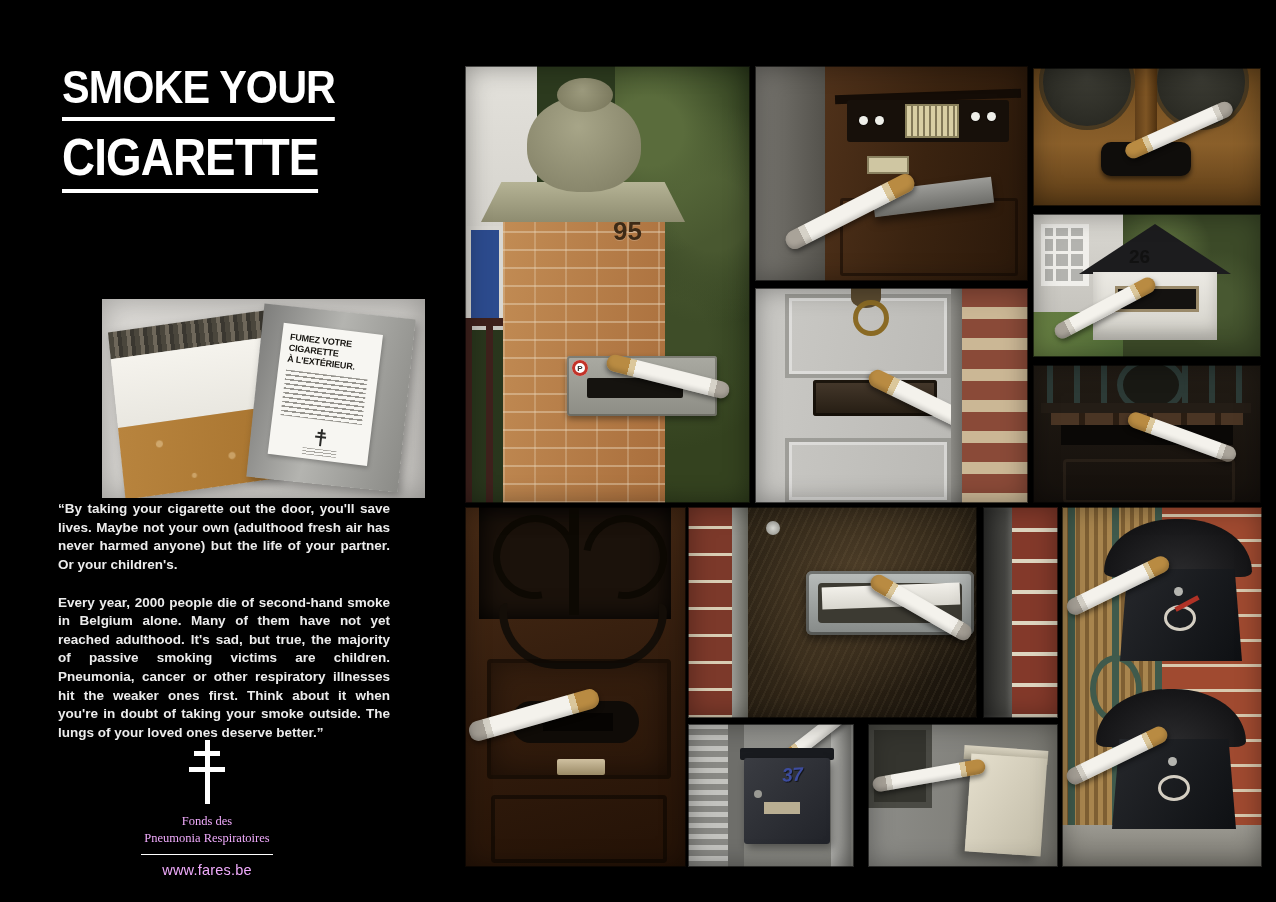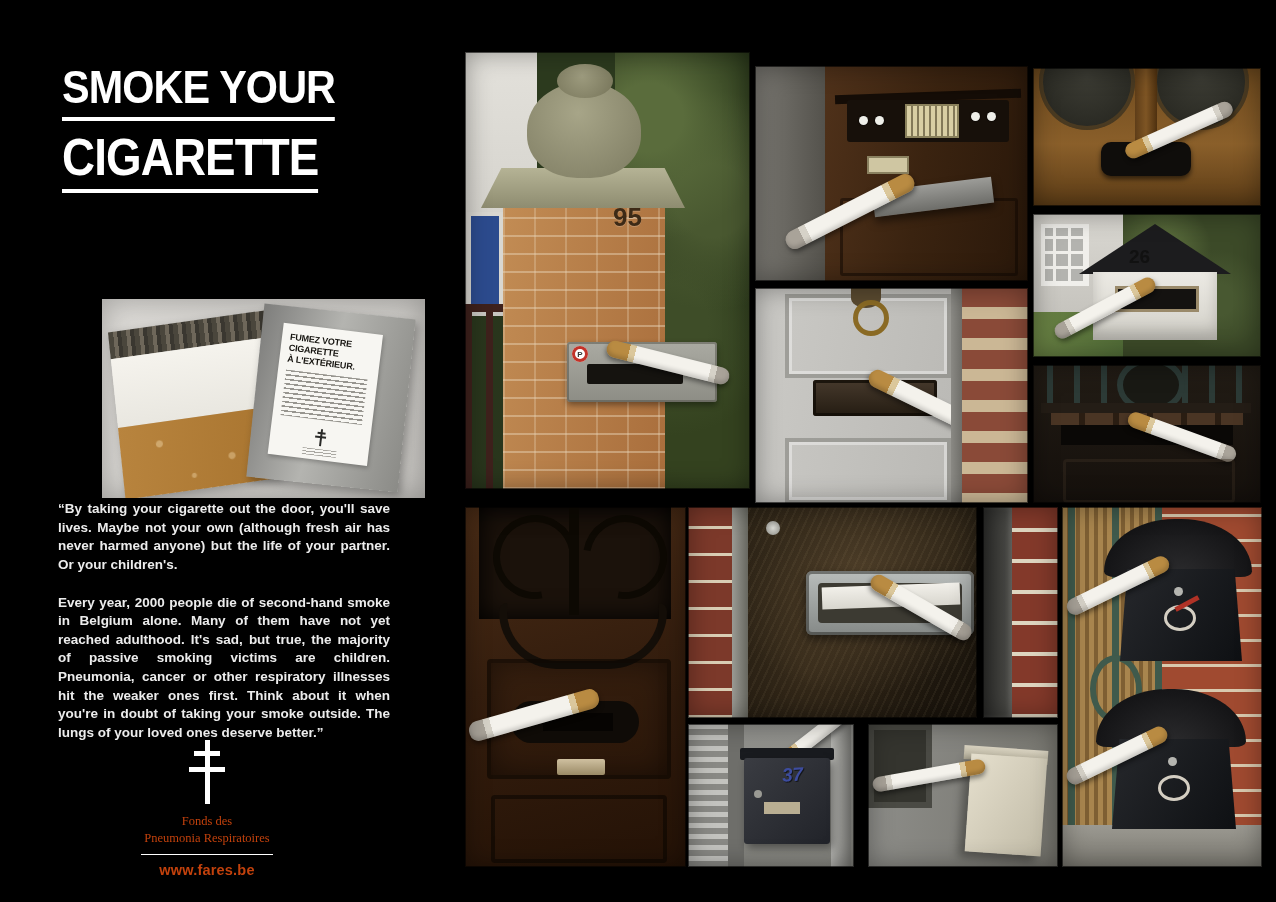--- a/index.html
+++ b/index.html
@@ -42,42 +42,42 @@
     background:linear-gradient(#2a2a28,#2a2a28) 50% 0/2px 100% no-repeat,
                linear-gradient(#2a2a28,#2a2a28) 50% 3px/8px 2px no-repeat,
                linear-gradient(#2a2a28,#2a2a28) 50% 7px/11px 2px no-repeat;}
   .label-caption{width:34px;height:7px;margin:3px auto 0;
     background:repeating-linear-gradient(180deg,#a9a7a1 0 1px,transparent 1px 3px);}
 
   .quote{position:absolute;left:58px;top:500px;width:332px;color:#ececec;
     font-size:13.5px;font-weight:bold;line-height:1.38;text-align:justify;}
   .quote p{margin:0 0 19px 0;}
 
-  .footer-logo{position:absolute;left:57px;top:740px;width:300px;text-align:center;color:#c2410c;}
+  .footer-logo{position:absolute;left:57px;top:740px;width:300px;text-align:center;color:#f0abfc;}
   .cross{width:44px;height:64px;margin:0 auto 9px;
     background:linear-gradient(#fff,#fff) 50% 0/5px 100% no-repeat,
                linear-gradient(#fff,#fff) 50% 11px/26px 5px no-repeat,
                linear-gradient(#fff,#fff) 50% 27px/36px 5px no-repeat;}
   .org{font-family:"Liberation Serif",serif;font-size:12.5px;line-height:1.35;}
   .rule{width:132px;border:0;border-top:1px solid #fff;margin:7px auto 7px;}
-  .website{font-size:14.5px;font-weight:bold;letter-spacing:.2px;}
+  .website{font-size:14.5px;font-weight:normal;letter-spacing:.2px;}
 
   
   .photo{position:absolute;overflow:hidden;background:#111;}
   .photo::after{content:"";position:absolute;inset:0;pointer-events:none;
     box-shadow:inset 0 0 0 1px rgba(0,0,0,.6),inset 0 0 26px rgba(0,0,0,.38);}
   .shape{position:absolute;}
 
   .cig{position:absolute;height:17px;border-radius:9px;
     box-shadow:0 3px 5px rgba(0,0,0,.45),inset 0 -3px 4px rgba(0,0,0,.18);}
   .cig-tw{background:linear-gradient(90deg,#b98b42 0 18%,#dbc79b 18% 23%,#f4f2ec 23% 84%,#d6d2c8 84% 89%,#a9a399 89% 100%);}
   .cig-wt{background:linear-gradient(90deg,#a9a399 0 12%,#d6d2c8 12% 17%,#f4f2ec 17% 78%,#dbc79b 78% 83%,#b98b42 83% 100%);}
 
   
-  .tileA{left:425px;top:36px;width:285px;height:437px;background:#2c3a1e;}
+  .tileA{left:425px;top:50px;width:285px;height:437px;background:#2c3a1e;}
   .tA-foliage{left:150px;top:0;width:135px;height:437px;
     background:radial-gradient(circle at 25% 15%,#5a6c3c 0 9%,transparent 32%),
       radial-gradient(circle at 72% 34%,#495830 0 12%,transparent 36%),
       radial-gradient(circle at 40% 62%,#3e4d28 0 14%,transparent 40%),
       radial-gradient(circle at 65% 85%,#34421f 0 14%,transparent 42%),#283619;}
   .tA-house{left:0;top:0;width:72px;height:262px;background:linear-gradient(#e3e1db,#ceccc6);}
   .tA-window{left:2px;top:160px;width:28px;height:96px;background:#2c4b8e;border:4px solid #d9d7d1;}
   .tA-gate{left:0;top:252px;width:62px;height:185px;
     background:repeating-linear-gradient(90deg,#3e211c 0 7px,rgba(0,0,0,.08) 7px 21px);border-top:8px solid #3e211c;}
   .tA-gatepost{left:52px;top:228px;width:14px;height:209px;background:#35201a;border-radius:4px;}
@@ -302,21 +302,21 @@
         <div class="label-head">CIGARETTE</div>
         <div class="label-head">À L'EXTÉRIEUR.</div>
         <div class="label-body"></div>
         <div class="mini-cross"></div>
         <div class="label-caption"></div>
       </div>
     </div>
   </figure>
 
   <div class="quote">
-    <p>“By taking your cigarette out the door, you'll save lives. Maybe not your own (although fresh air has never harmed anyone) but the life of your partner. Or your children's.</p>
+    <p>“By taking your cigarette out the door, you'll save lives. Maybe not your own (adulthood fresh air has never harmed anyone) but the life of your partner. Or your children's.</p>
     <p>Every year, 2000 people die of second-hand smoke in Belgium alone. Many of them have not yet reached adulthood. It's sad, but true, the majority of passive smoking victims are children. Pneumonia, cancer or other respiratory illnesses hit the weaker ones first. Think about it when you're in doubt of taking your smoke outside. The lungs of your loved ones deserve better.”</p>
   </div>
 
   <div class="footer-logo">
     <div class="cross"></div>
     <div class="org">Fonds des</div>
     <div class="org">Pneumonia Respiratoires</div>
     <hr class="rule">
     <div class="website">www.fares.be</div>
   </div>

